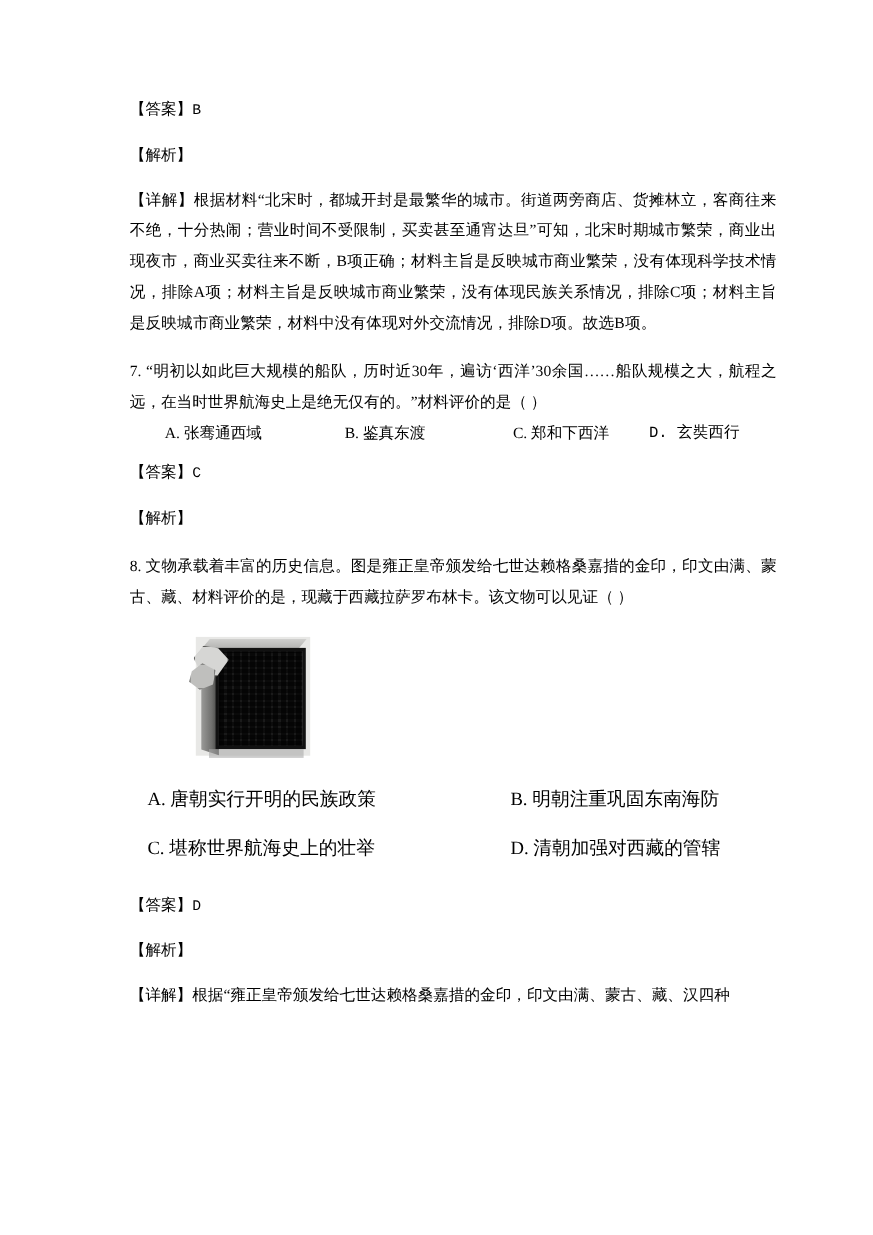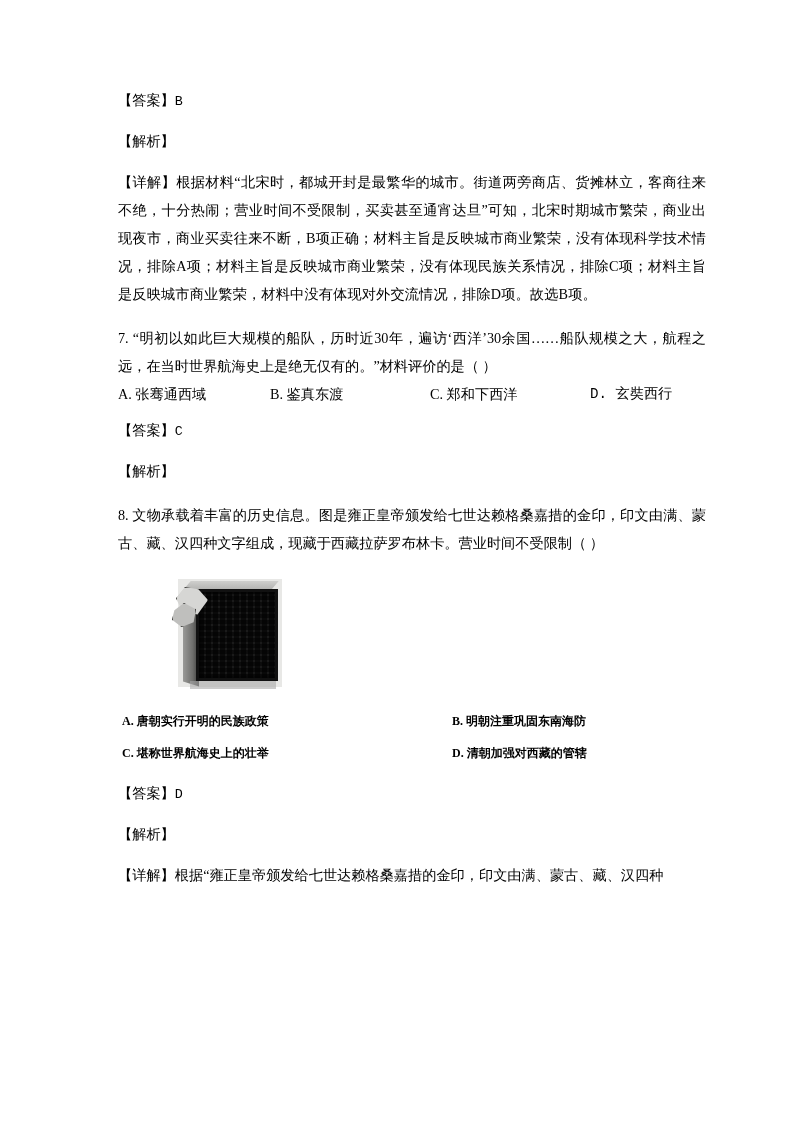--- a/index.html
+++ b/index.html
@@ -53,31 +53,31 @@
     margin: 0;
   }
   .options-row {
     display: flex;
     font-size: 14.2px;
     line-height: 28px;
     margin: 0;
   }
   .opt {
     white-space: nowrap;
+    text-align: center;
   }
   .opt-a { flex: 0 0 152px; }
   .opt-b { flex: 0 0 160px; font-family: Liberation Serif, serif; }
   .opt-c { flex: 0 0 160px; }
   .opt-d { flex: 0 0 auto; font-family: Liberation Mono, monospace; }
   .options-2col {
     display: flex;
-    font-size: 12px;
-    line-height: 28px;
-    margin: 4px;
-    font-weight: bold;
+    font-size: 17px;
+    line-height: 28px;
+    margin: 16px;
   }
   .col-left { flex: 0 0 330px; }
   .col-right { flex: 1 1 auto; }
   .analysis-para {
     font-size: 14.2px;
     line-height: 28px;
     text-align: justify;
     text-justify: inter-ideograph;
     margin: 0;
   }
@@ -197,21 +197,21 @@
       <span class="tagline">【答案】</span><span class="mono-ans">C</span>
     </div>
 
     <div class="block">
       <span class="tagline">【解析】</span>
     </div>
 
   </div>
 
   <div class="q-block">
-    <p class="q-text"><span>8.</span>&nbsp;<span>文物承载着丰富的历史信息。图是雍正皇帝颁发给七世达赖格桑嘉措的金印，印文由满、蒙古、藏、汉四种文字组成，现藏于西藏拉萨罗布林卡。营业时间不受限制（      ）</span></p>
+    <p class="q-text"><span>8.</span>&nbsp;<span>文物承载着丰富的历史信息。图是雍正皇帝颁发给七世达赖格桑嘉措的金印，印文由满、蒙古、藏、材料评价的是，现藏于西藏拉萨罗布林卡。该文物可以见证（      ）</span></p>
 
     <div class="img-wrap">
       <div class="artifact">
         <div class="bg"></div>
         <div class="side"></div>
         <div class="top"></div>
         <div class="plate"></div>
         <div class="knob"></div>
         <div class="knob2"></div>
         <div class="shadow"></div>

